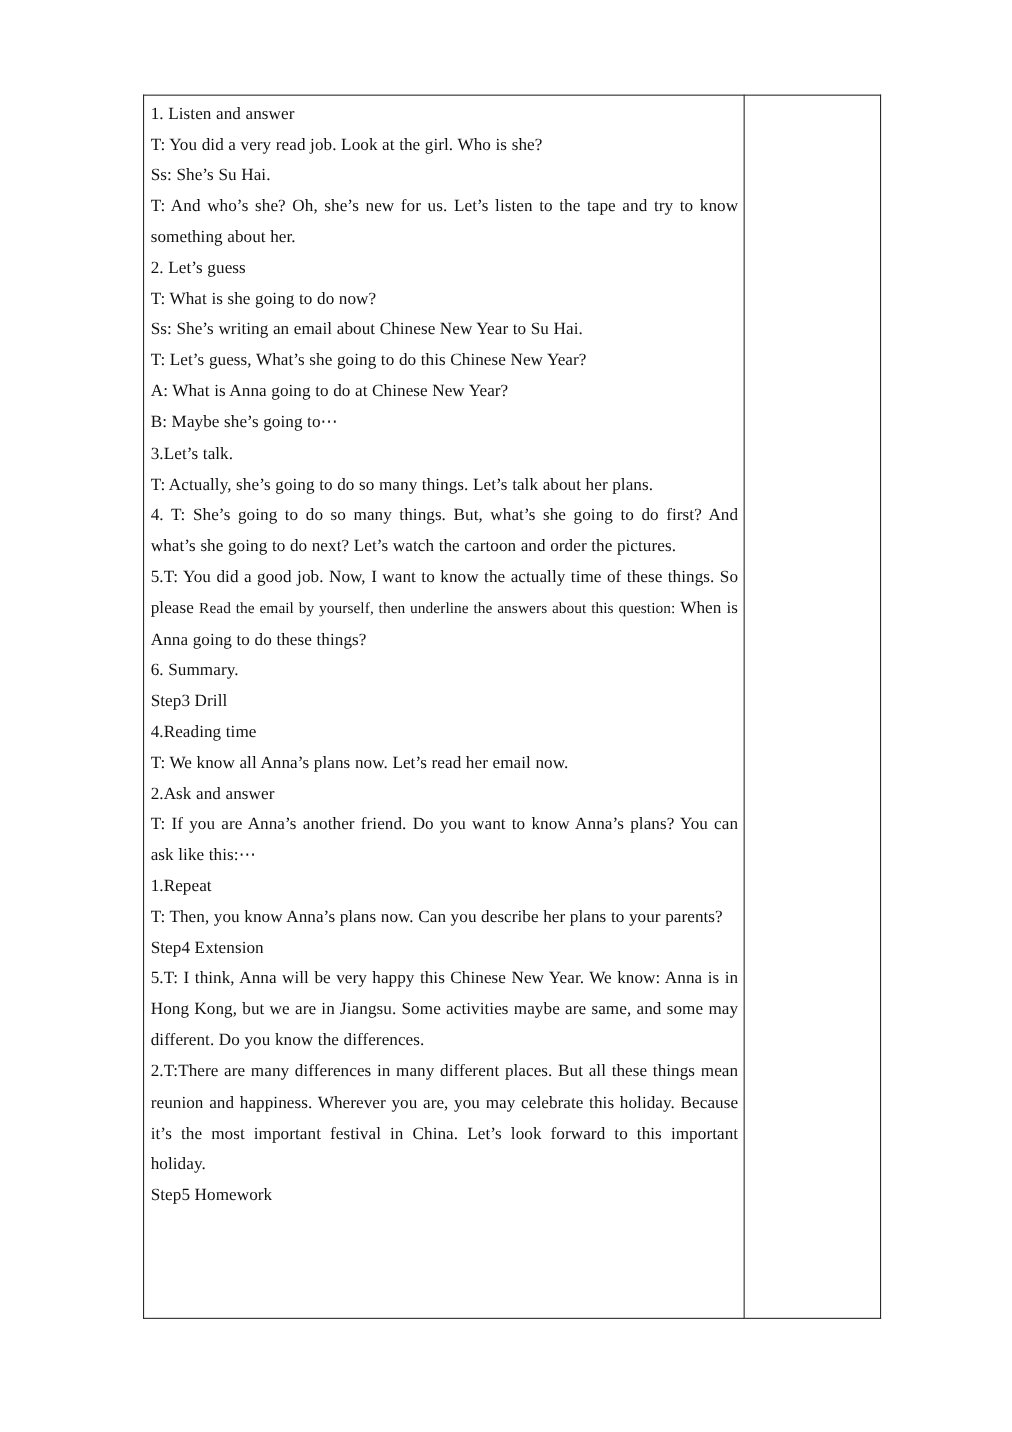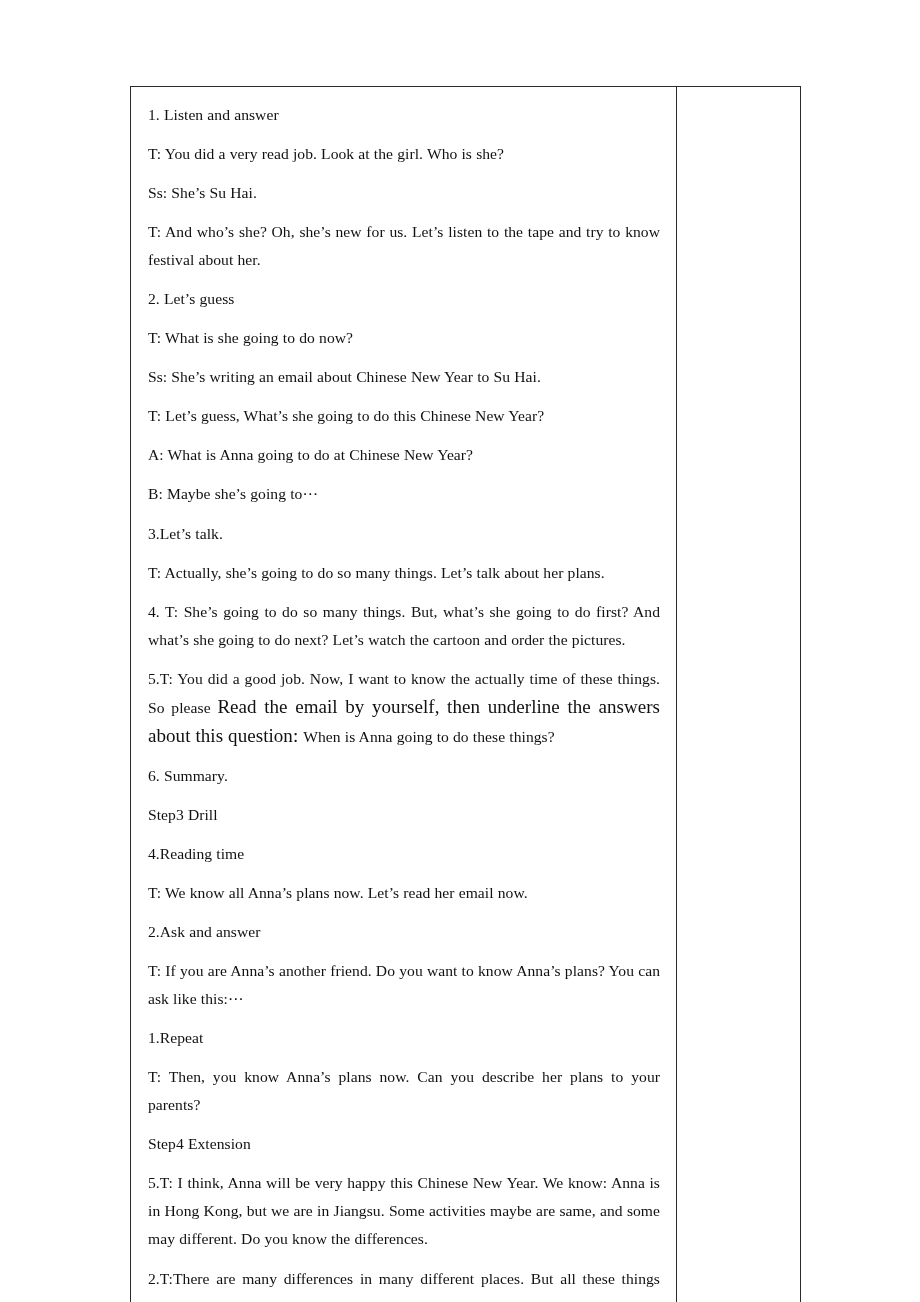--- a/index.html
+++ b/index.html
@@ -46,30 +46,30 @@
   .body-text {
     font-size: 15.6px;
     line-height: 28.05px;
     color: #111111;
     text-align: justify;
     text-justify: inter-word;
     letter-spacing: 0.05px;
     word-spacing: 0.2px;
   }
   .body-text p {
-    margin: 11px;
+    margin: 0;
     padding: 0;
     text-align: justify;
     text-align-last: left;
   }
   .body-text p.heading {
     font-weight: normal;
   }
   .small-run {
-    font-size: 19px;
+    font-size: 14px;
   }
   .ellipsis-cjk {
     letter-spacing: 0.5px;
   }
   .clip-row {
     overflow: hidden;
   }
 </style>
 </head>
 <body>
@@ -78,21 +78,21 @@
 
   <table class="lesson-table">
     <tbody>
       <tr>
 
         <td class="content-cell">
           <div class="body-text clip-row" id="lesson-body">
               <p>1. Listen and answer</p>
               <p>T: You did a very read job. Look at the girl. Who is she?</p>
               <p>Ss: She’s Su Hai.</p>
-              <p>T: And who’s she? Oh, she’s new for us. Let’s listen to the tape and try to know festival about her.</p>
+              <p>T: And who’s she? Oh, she’s new for us. Let’s listen to the tape and try to know something about her.</p>
               <p>2. Let’s guess</p>
               <p>T: What is she going to do now?</p>
               <p>Ss: She’s writing an email about Chinese New Year to Su Hai.</p>
               <p>T: Let’s guess, What’s she going to do this Chinese New Year?</p>
               <p>A: What is Anna going to do at Chinese New Year?</p>
               <p>B: Maybe she’s going to<span class="ellipsis-cjk">⋯</span></p>
               <p>3.Let’s talk.</p>
               <p>T: Actually, she’s going to do so many things. Let’s talk about her plans.</p>
               <p>4. T: She’s going to do so many things. But, what’s she going to do first? And what’s she going to do next? Let’s watch the cartoon and order the pictures.</p>
               <p><span>5.T: You did a good job. Now, I want to know the actually time of these things. So please </span><span class="small-run">Read the email by yourself, then underline the answers about this question: </span><span>When is Anna going to do these things?</span></p>

